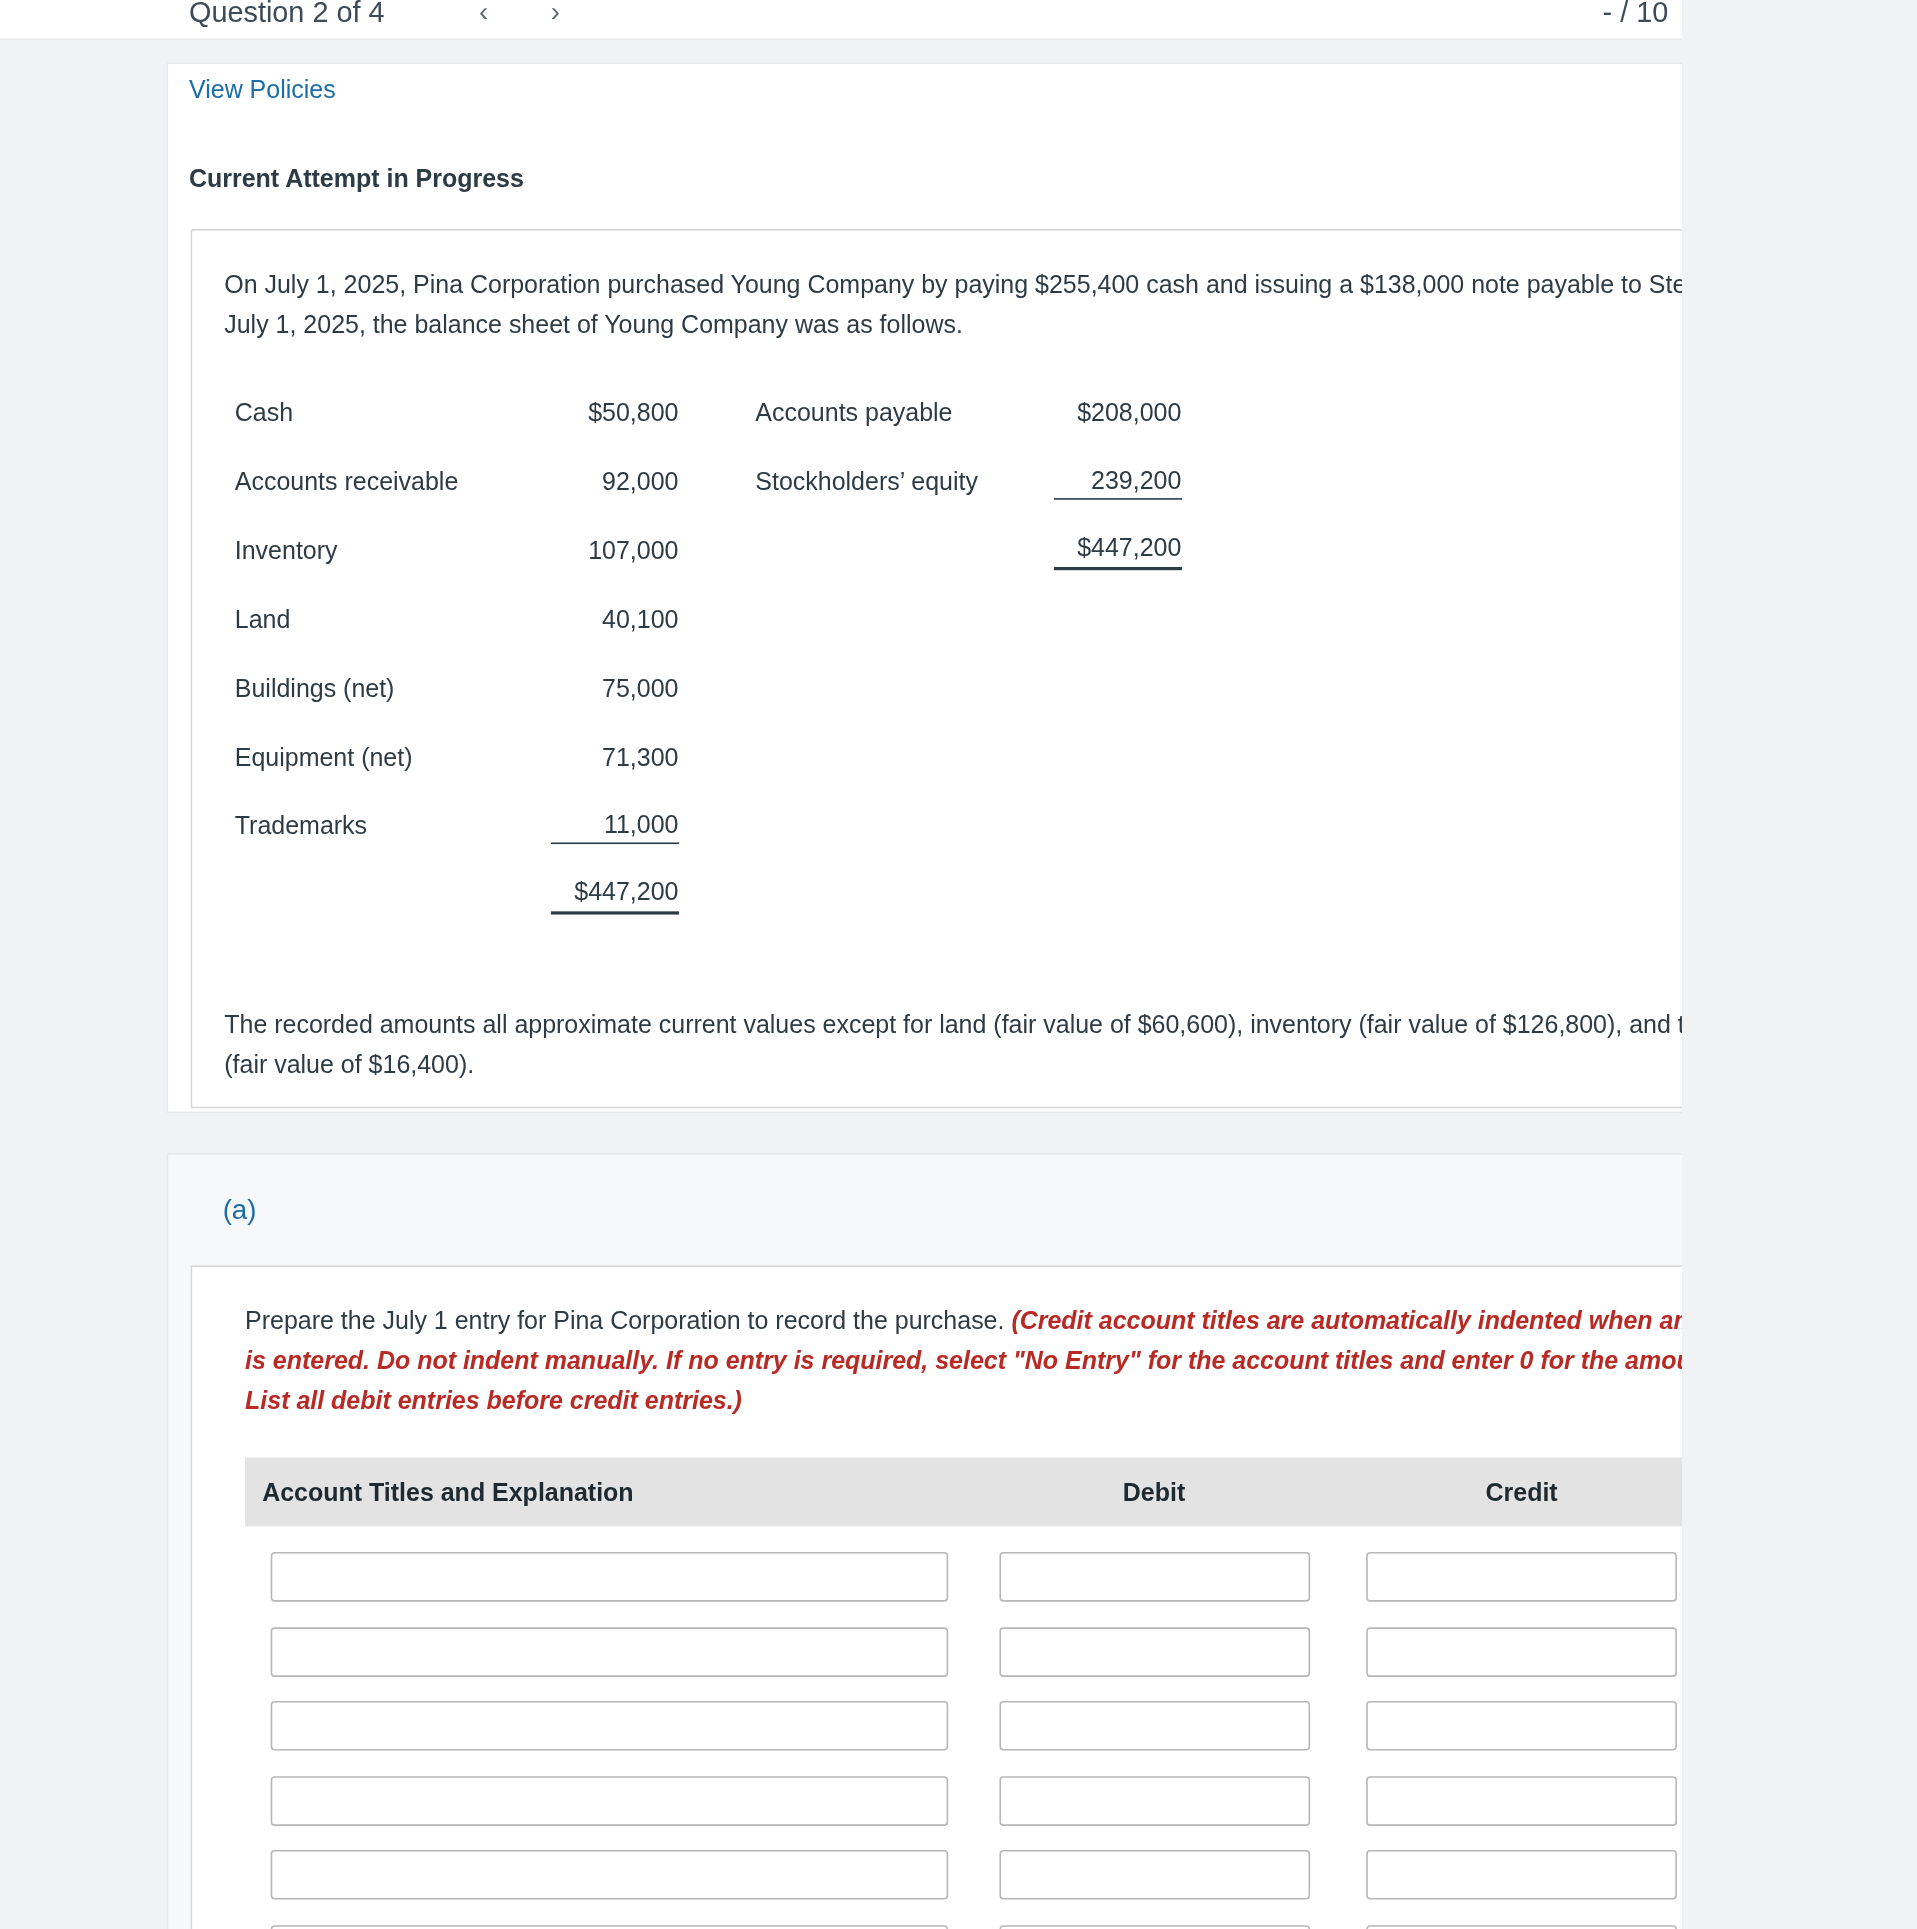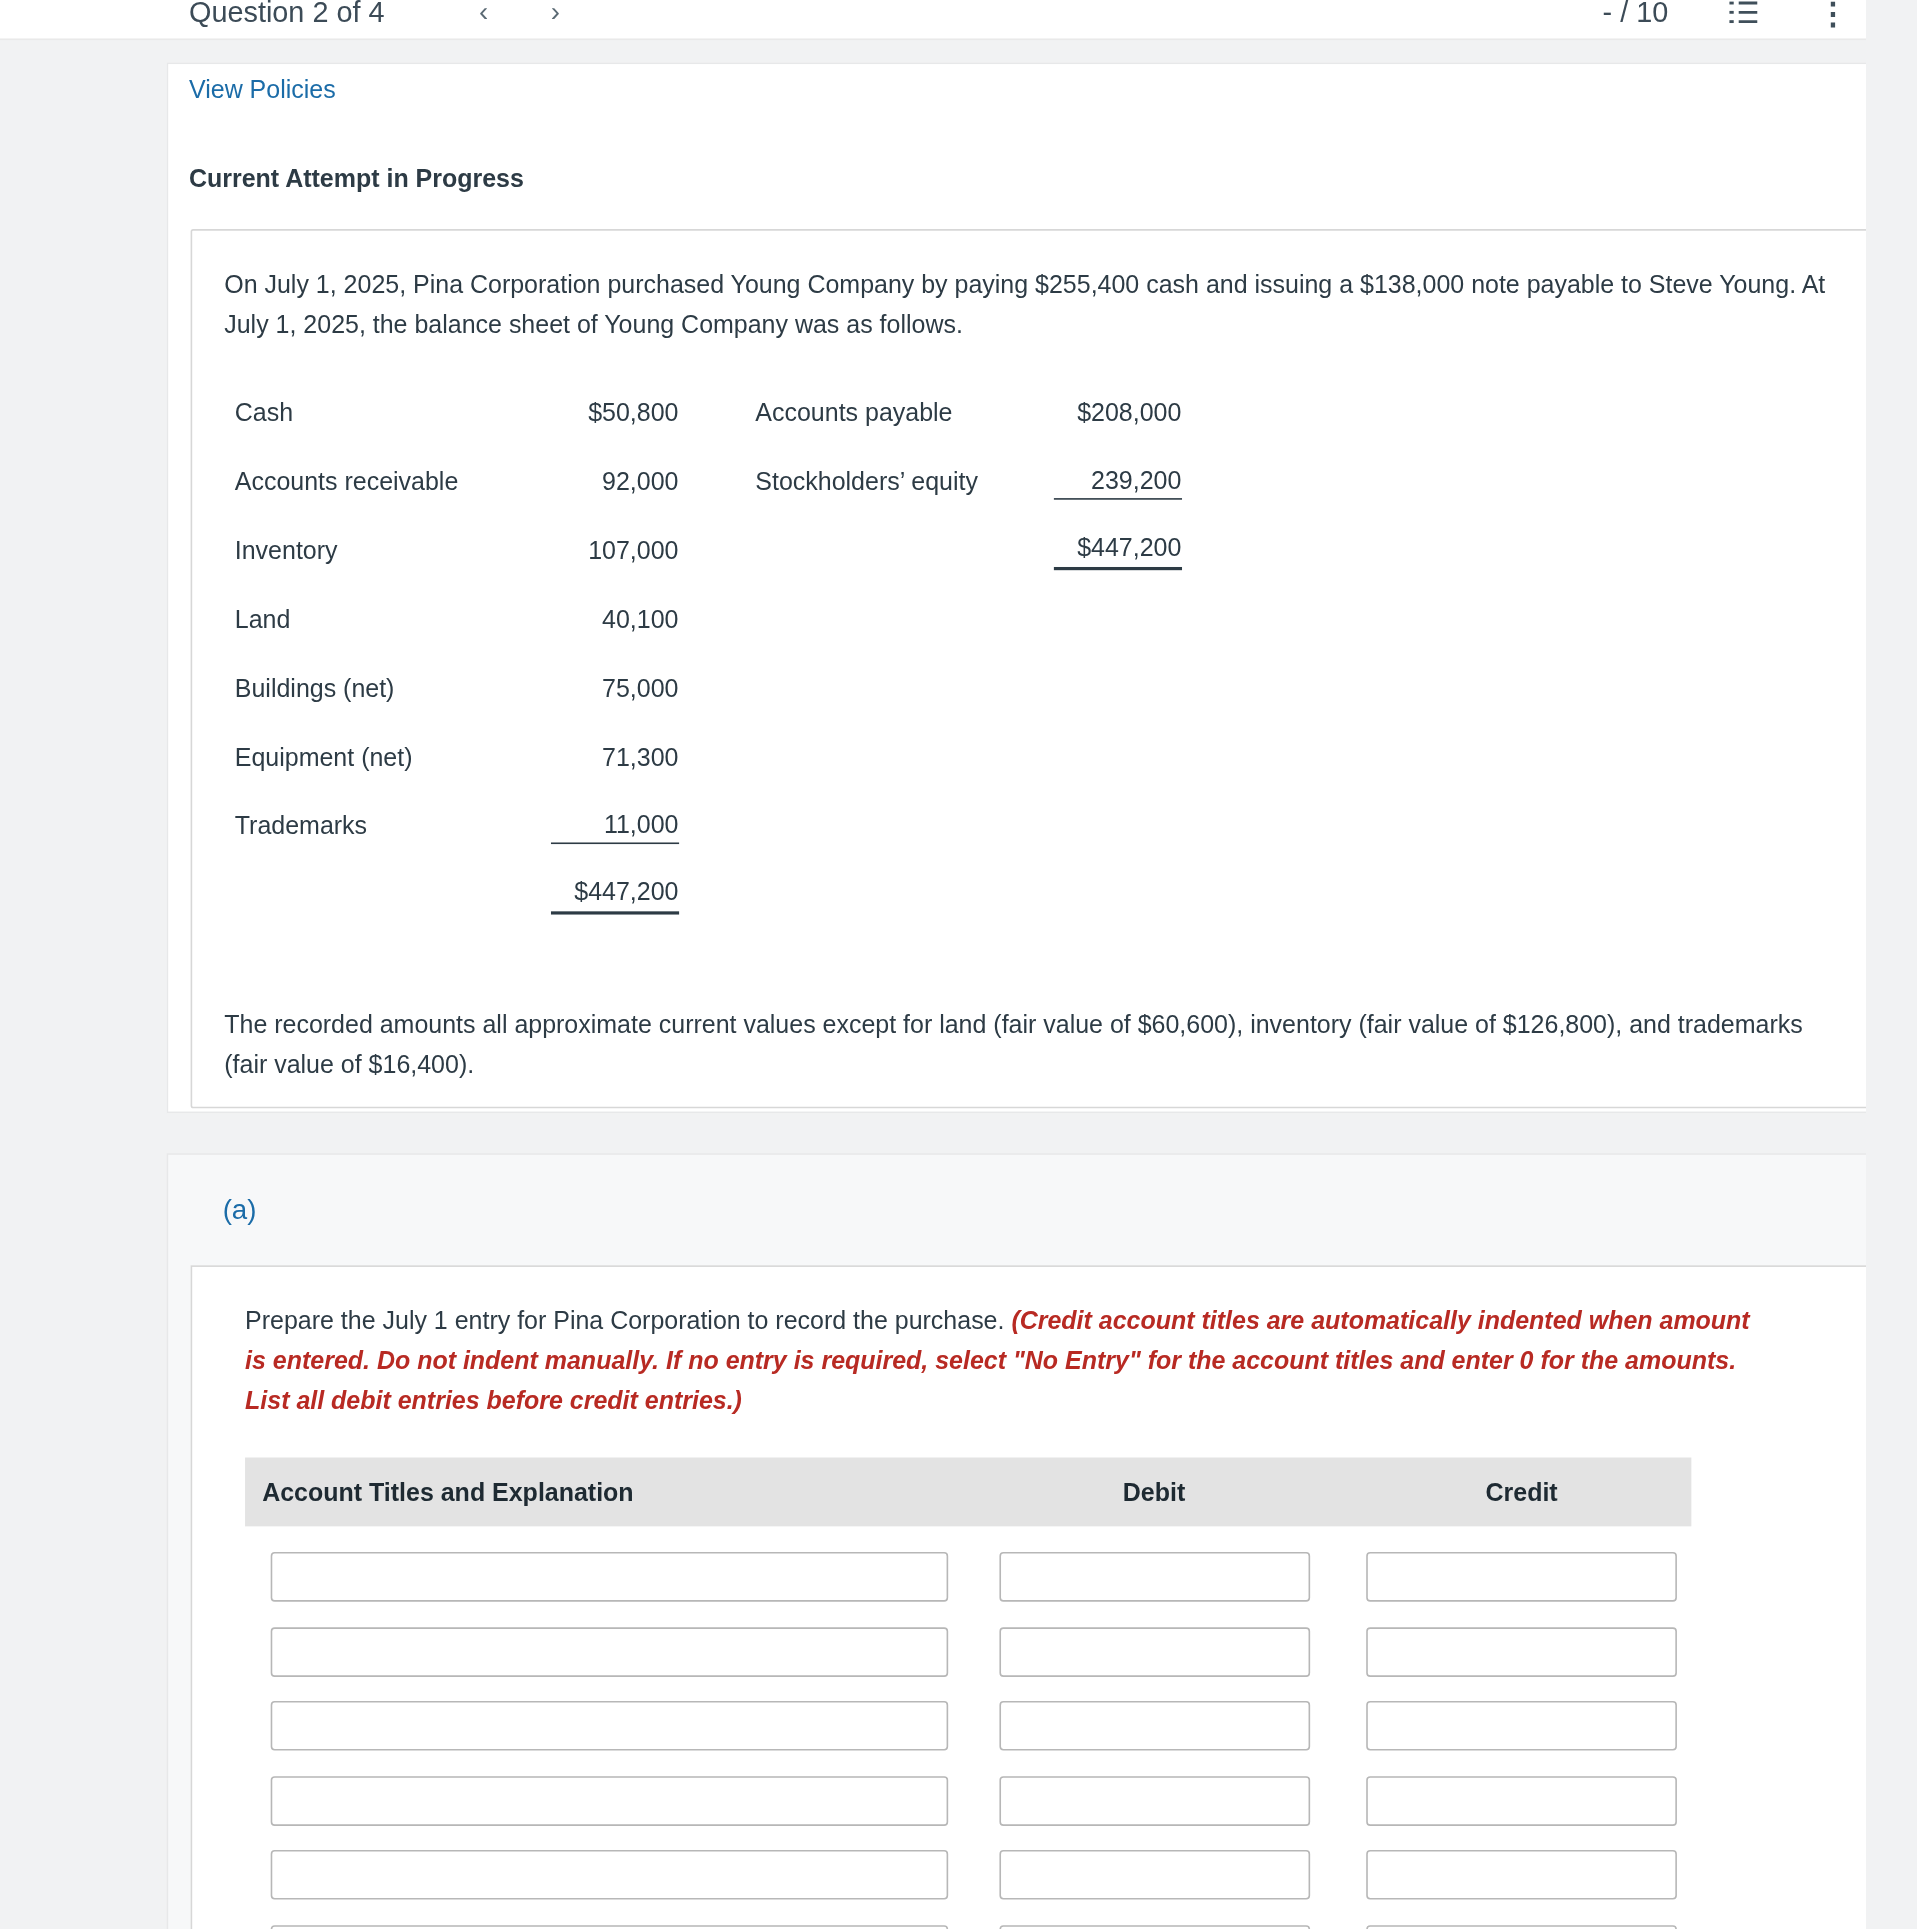--- a/index.html
+++ b/index.html
@@ -1,18 +1,18 @@
 <!DOCTYPE html>
 <html style="font-size:13px"><head>
 <meta charset="utf-8">
 <style>
   * { margin:0; padding:0; box-sizing:border-box; }
   html, body { background:#f1f2f3; }
   .viewport {
-    position:relative; width:1866px; height:1929px;
+    position:relative; width:1682px; height:1929px;
     overflow:hidden; background:#d946ef;
   }
   .design {
     position:relative; width:1197px; height:1205px;
     transform:scale(1.60165); transform-origin:0 0;
     font-family:"Liberation Sans", sans-serif; color:#2d3b45;
     background:#f1f2f3;
   }
 
   

